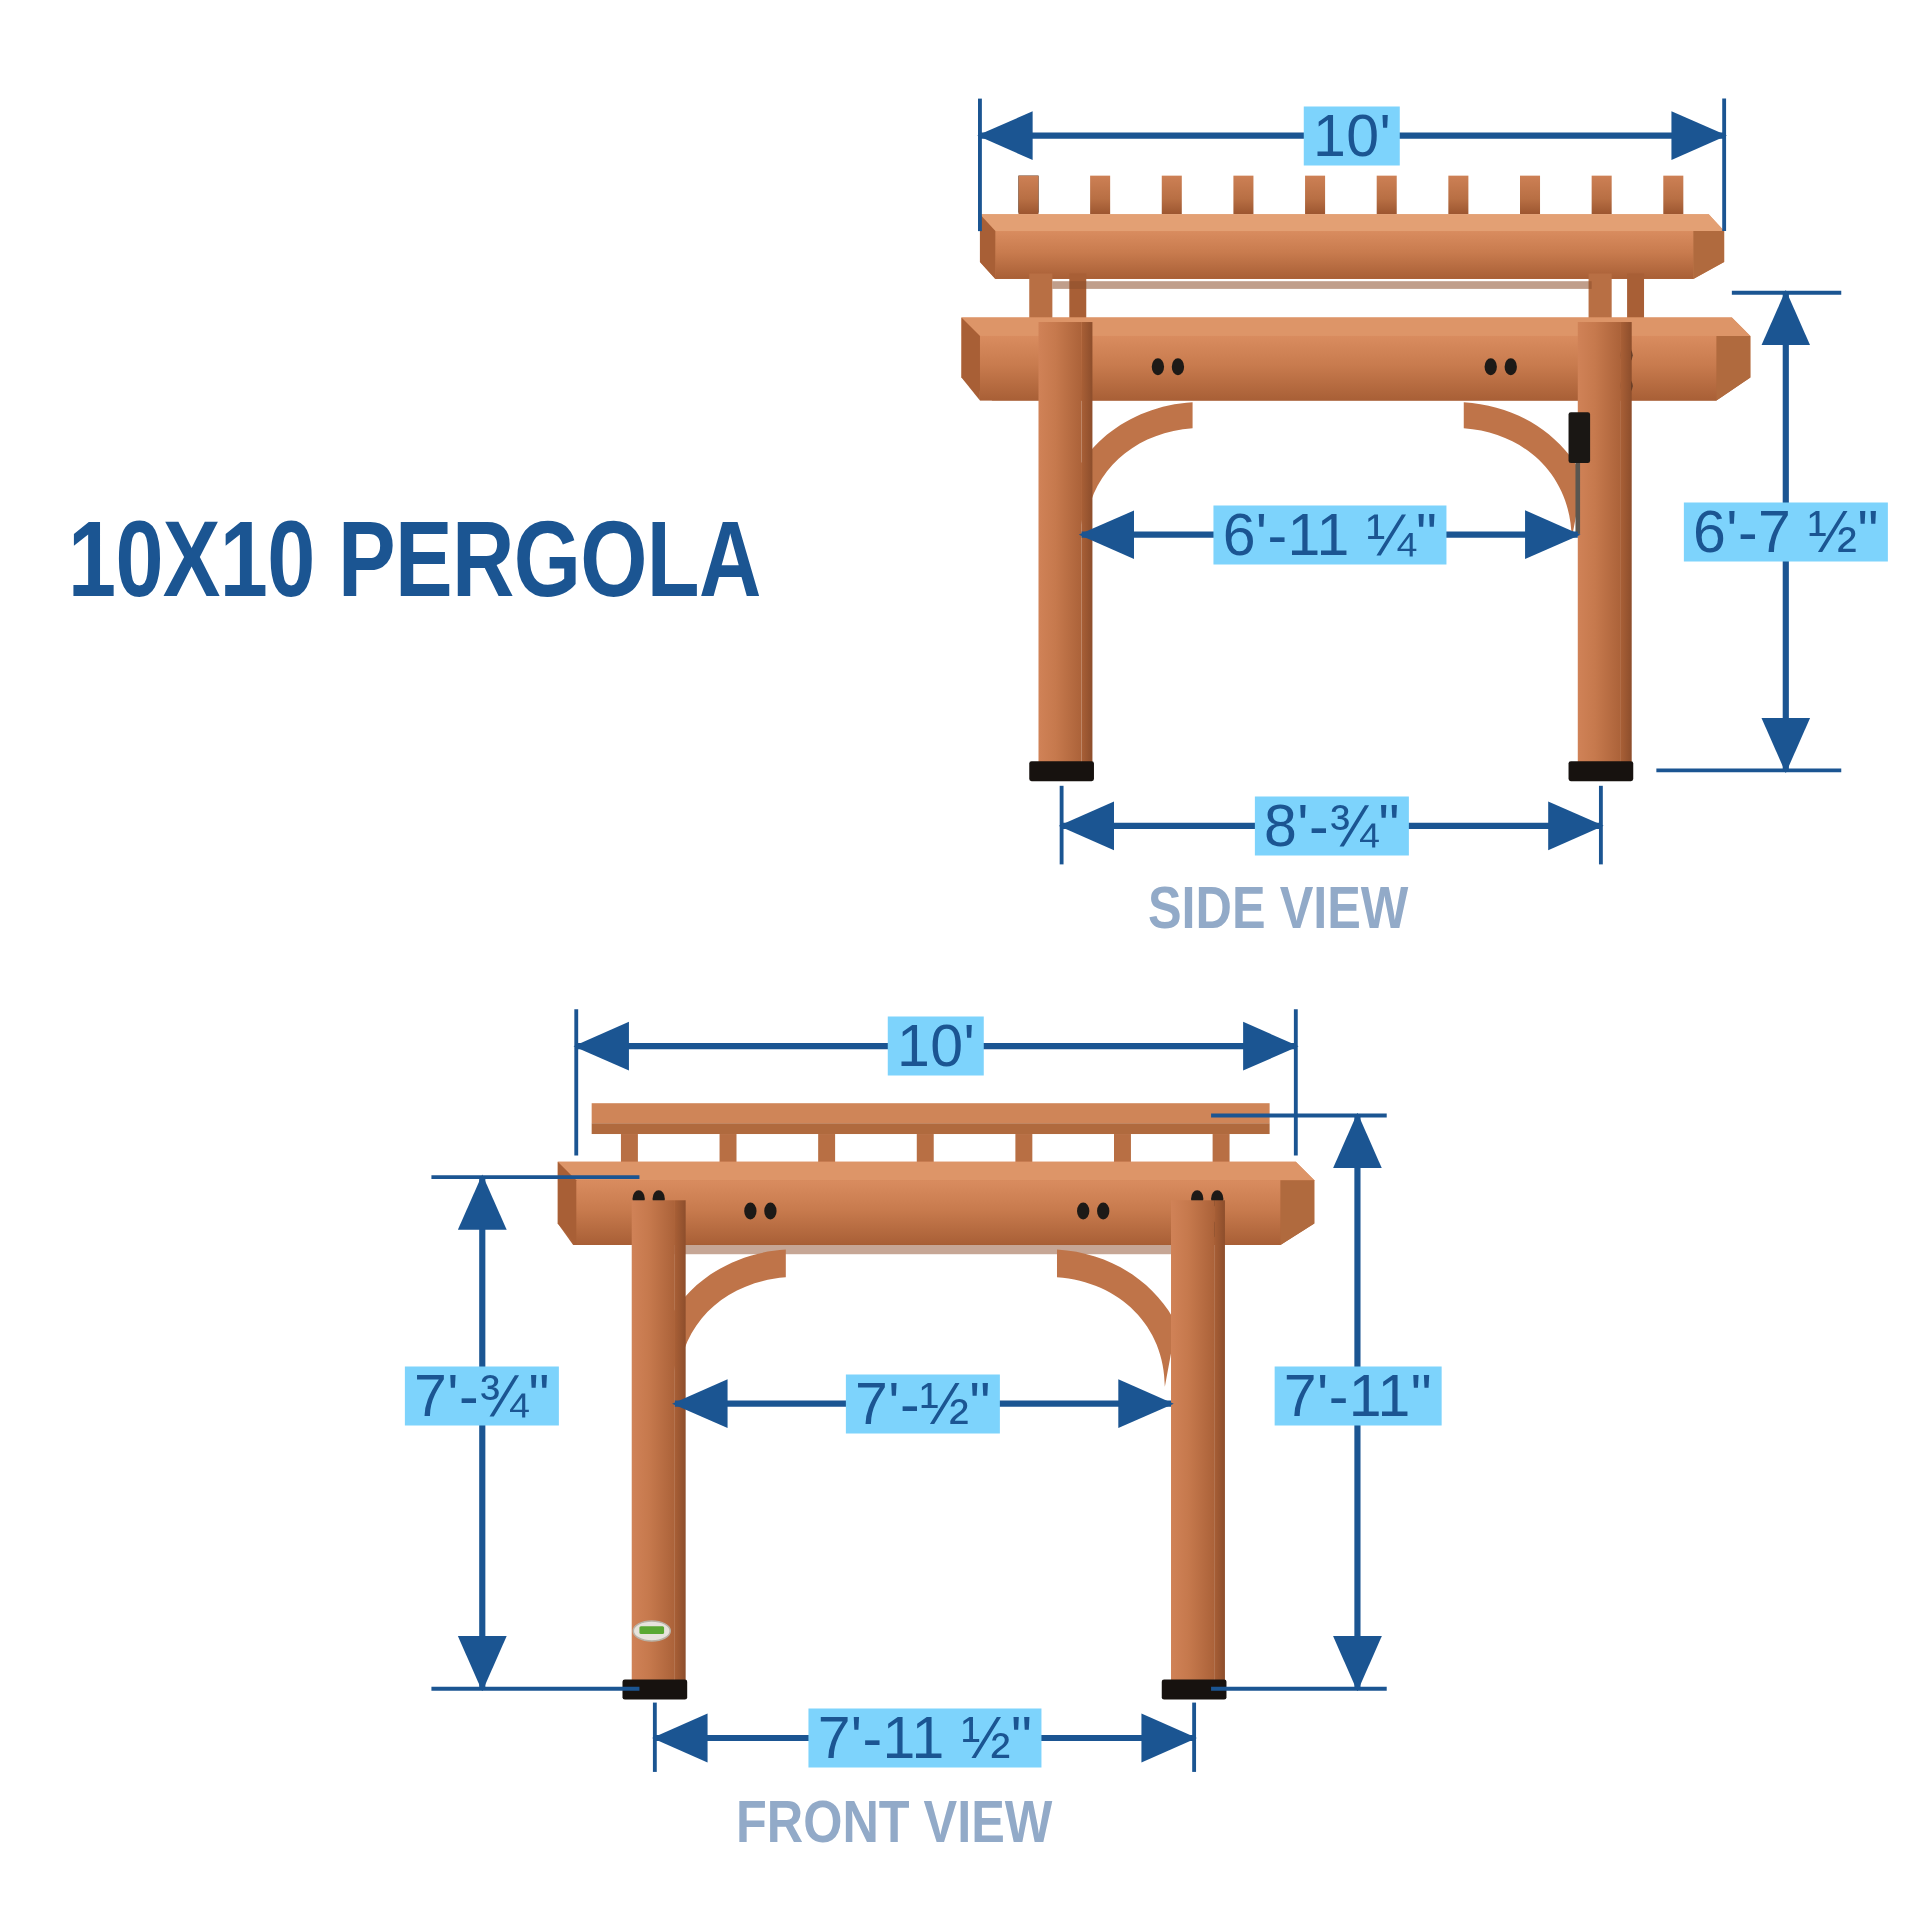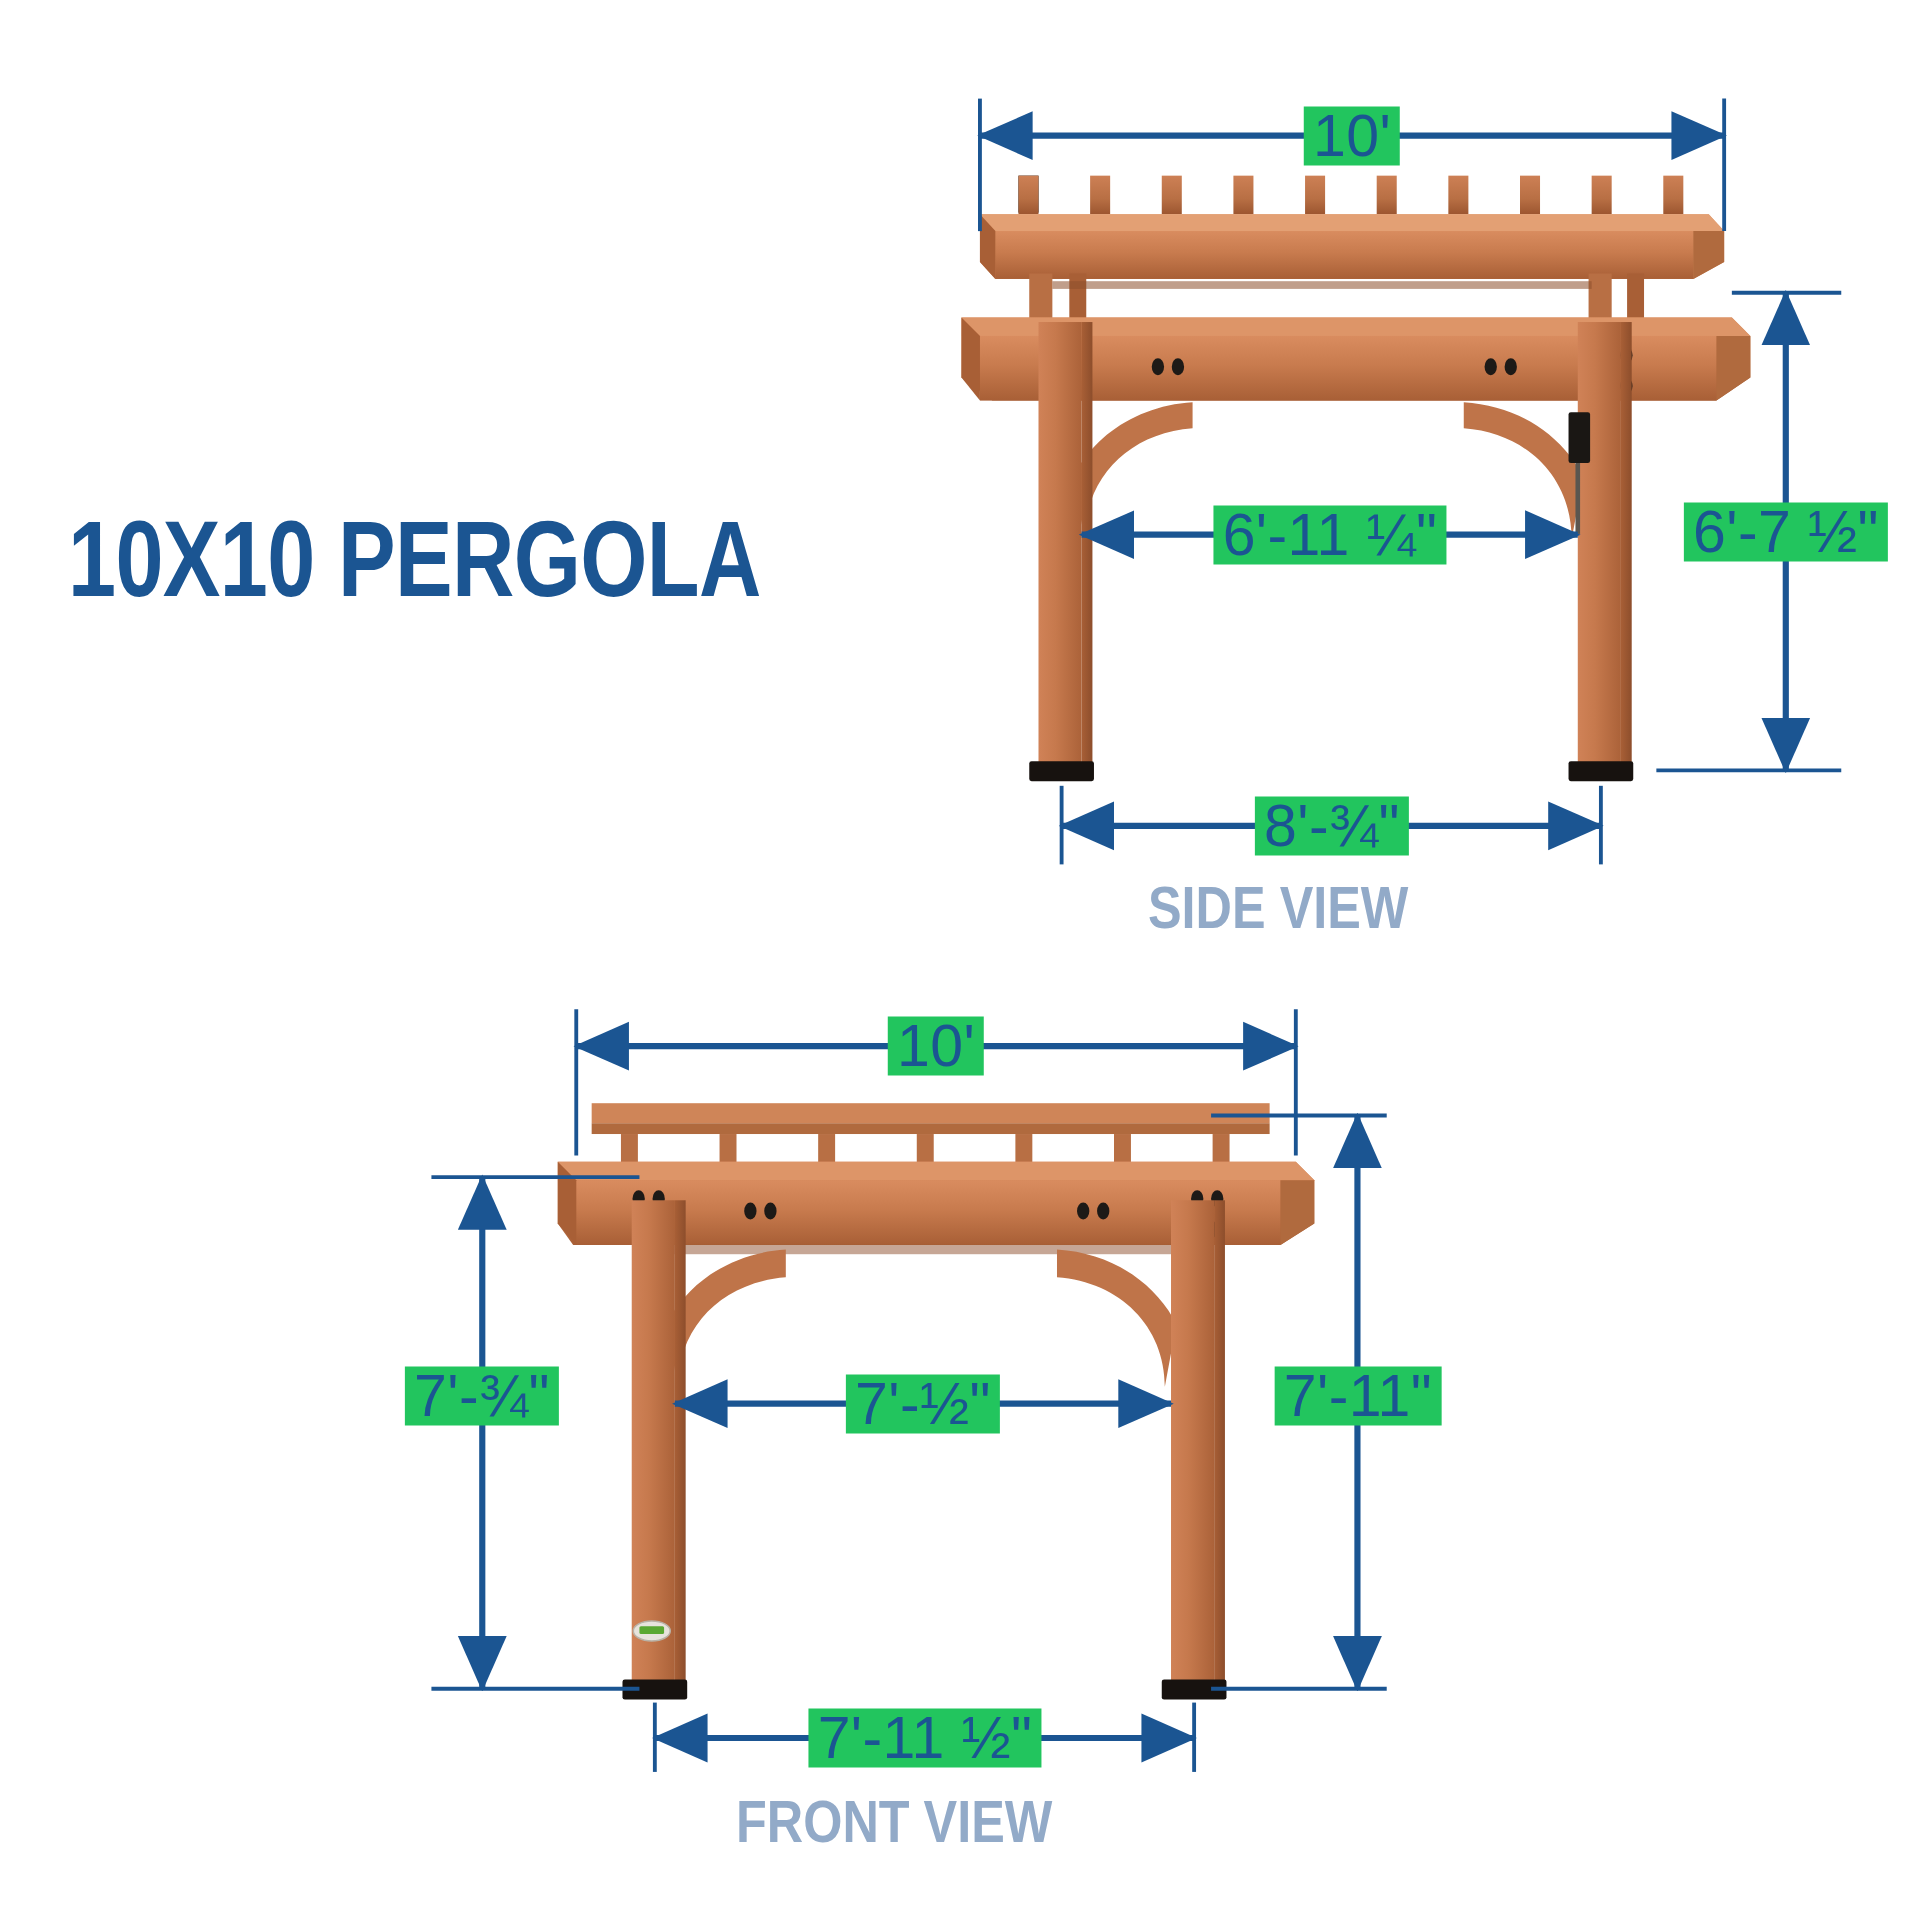--- a/index.html
+++ b/index.html
@@ -36,21 +36,21 @@
   #front-view-label{left:736px;top:1792px;}
 
   .dimtext{
     position:absolute;
     color:#1b5592;
     font-family:"Liberation Sans","DejaVu Sans",sans-serif;
     font-weight:normal;
     font-size:59px;
     line-height:1;
     white-space:nowrap;
-    background:#22c55e;
+    background:#7dd3fc;
     padding:0 9.2px;
     transform:translate(-50%,-50%);
     letter-spacing:0.4px;
   }
 
   svg.overlay{position:absolute;left:0;top:0;width:1926px;height:1926px;
               overflow:visible;pointer-events:none;}
 </style>
 </head>
 <body>

